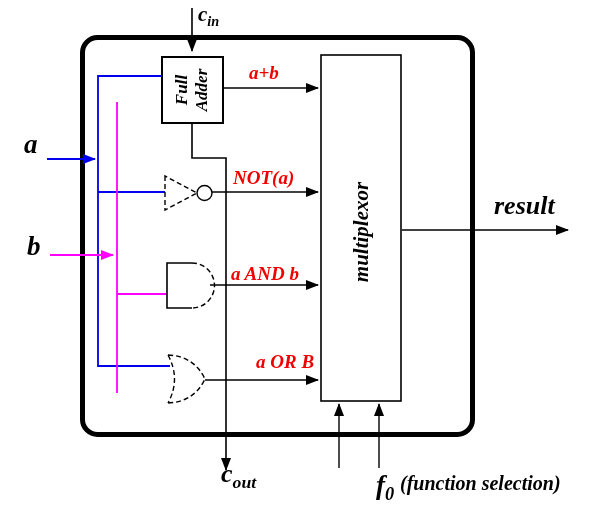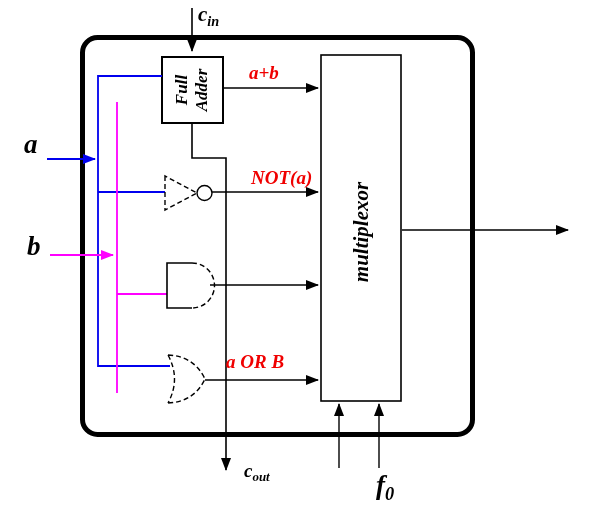--- a/index.html
+++ b/index.html
@@ -97,30 +97,33 @@
   </svg>
 
   <div class="lbl" style="left:198px;top:4px;font-size:21px;"><span>c</span><sub>in</sub></div>
 
   <div class="lbl big" style="left:24px;top:131px;">a</div>
 
   <div class="lbl big" style="left:27px;top:233px;">b</div>
 
   <div class="lbl op" style="left:249px;top:63px;font-style:italic;">a+b</div>
 
-  <div class="lbl op" style="left:251px;top:168px;">NOT(a)</div>
+  <div class="lbl op" style="left:233px;top:168px;">NOT(a)</div>
 
+  <div class="lbl op" style="left:231px;top:264px;">a AND b</div>
 
-  <div class="lbl op" style="left:226px;top:352px;">a OR B</div>
+  <div class="lbl op" style="left:256px;top:352px;">a OR B</div>
 
   <div class="lbl rot" id="fa-text"><span>Full</span><br><span>Adder</span></div>
 
   <div class="lbl rot" id="mux-text">multiplexor</div>
 
+  <div class="lbl" style="left:494px;top:193px;font-size:26px;">result</div>
 
-  <div class="lbl" style="left:244px;top:461px;font-size:19px;"><span>c</span><sub>out</sub></div>
+  <div class="lbl" style="left:221px;top:461px;font-size:26px;"><span>c</span><sub>out</sub></div>
 
   <div class="lbl" style="left:338px;top:499px;font-size:21px;"><span>f</span><sub>1</sub></div>
 
   <div class="lbl" style="left:376px;top:472px;font-size:27px;"><span>f</span><sub>0</sub></div>
 
+  <div class="lbl" style="left:400px;top:473px;font-size:20px;">(function selection)</div>
 
 </div>
 
 </body></html>

